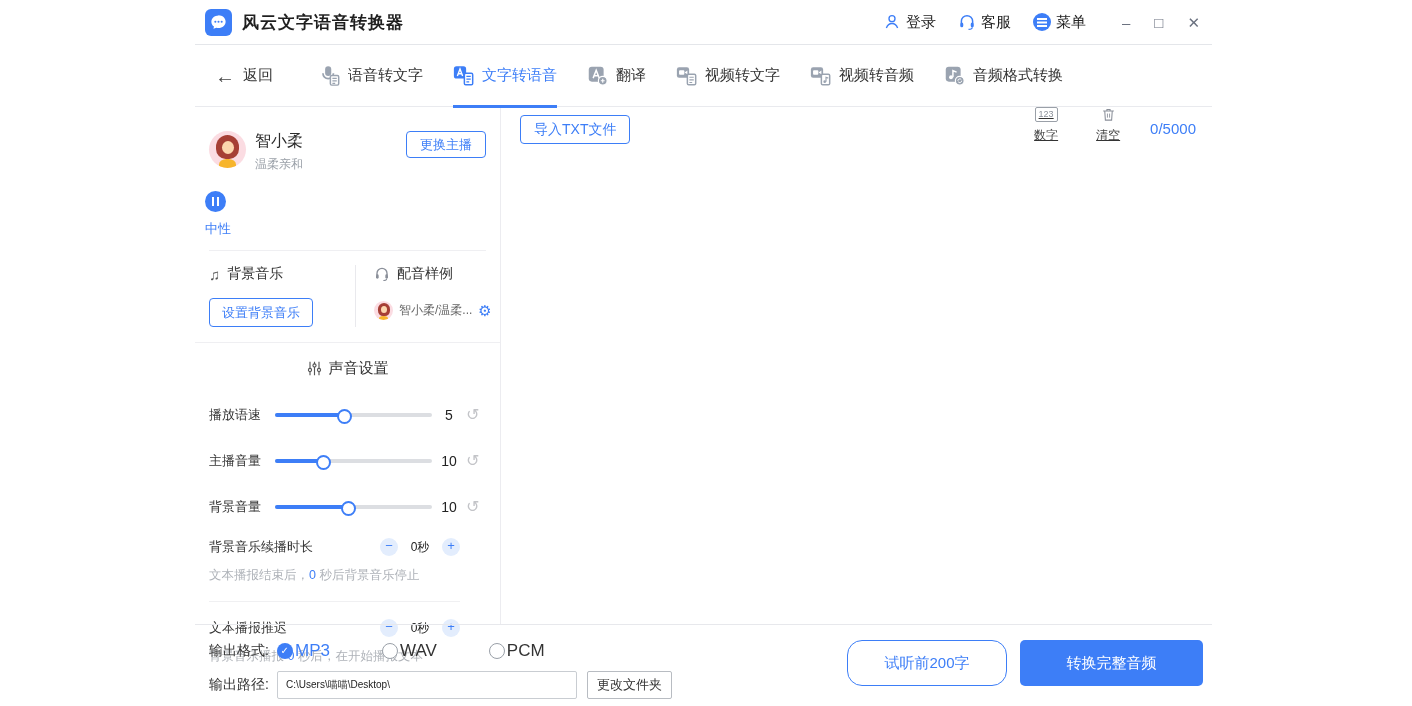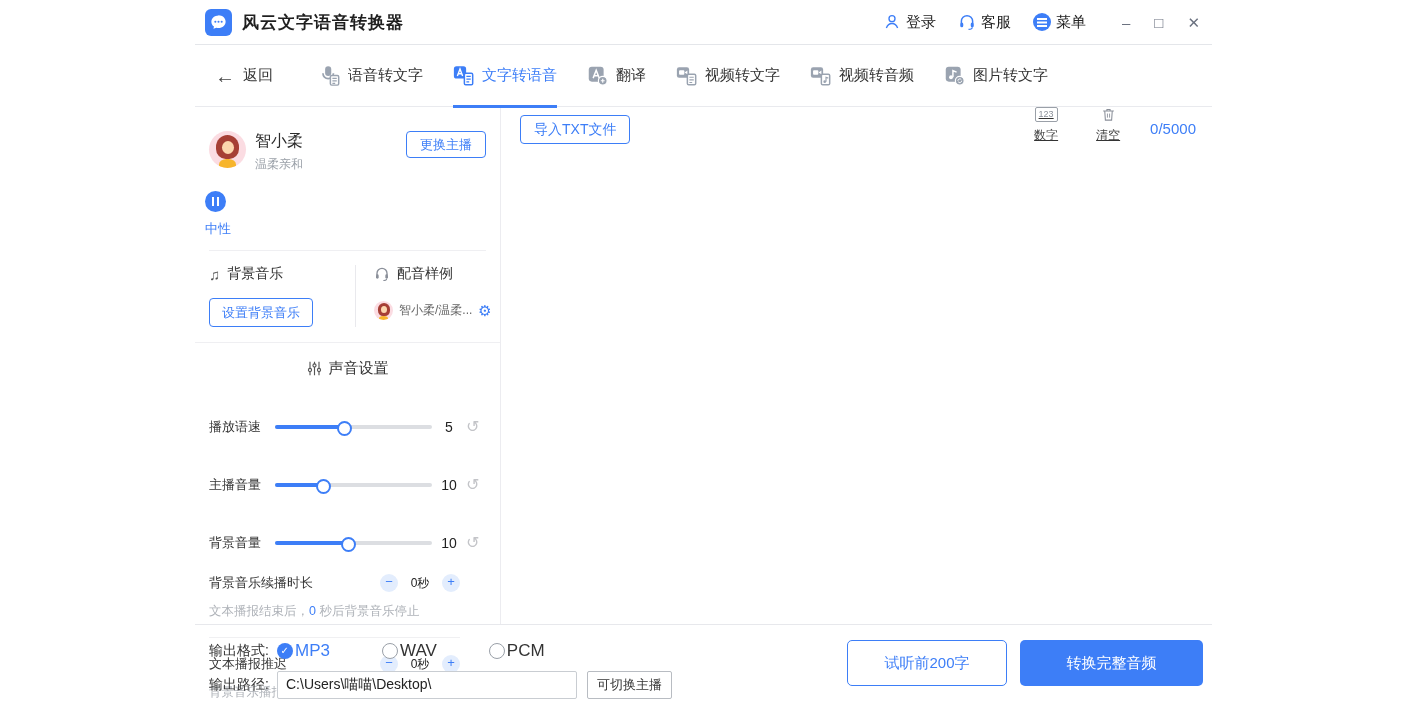--- a/index.html
+++ b/index.html
@@ -70,21 +70,21 @@
     border-radius:4px; color:#3D7EF7; font-size:13px; cursor:pointer; }
   .samplerow { display:flex; align-items:center; gap:6px; margin-top:18px; }
   .samplename { font-size:12px; color:#666; }
   .gearchar { font-size:15px; color:#3D7EF7; cursor:pointer; line-height:1; }
   .bgm-bottom { border-top:1px solid #efeff2; margin-top:15px; }
 
   
   .soundsec { padding:16px 14px 0 14px; }
   .soundtitle { display:flex; align-items:center; justify-content:center; gap:7px;
     font-size:15px; color:#333; font-weight:500; }
-  .sliderrow { display:flex; align-items:center; margin-top:40px; }
+  .sliderrow { display:flex; align-items:center; margin-top:28px; }
   .sliderrow:first-of-type { margin-top:26px; }
   .sl-label { width:64px; font-size:13px; color:#333; flex:none; }
   .track { position:relative; width:157px; height:4px; border-radius:2px; background:#dcdee2; flex:none; margin-left:2px; }
   .fill { position:relative; height:4px; border-radius:2px; background:#3D7EF7; }
   .fill::after { content:""; position:absolute; right:-6px; top:-4.5px; width:11px; height:11px;
     border-radius:50%; background:#fff; border:2px solid #3D7EF7; }
   .sl-val { width:34px; text-align:center; font-size:14px; color:#222; }
   .resetchar { font-size:16px; color:#c3c4c8; cursor:pointer; line-height:1; transform:scaleX(-1); display:inline-block; }
 
   
@@ -116,25 +116,25 @@
   .bottombar { position:relative; height:69px; border-top:1px solid #e7e8ec; padding:12px 0 0 14px; }
   .outrow { display:flex; align-items:center; height:28px; }
   .outrow + .outrow { margin-top:6px; }
   .outlabel { font-size:14px; color:#333; width:68px; flex:none; }
   .radio { display:flex; align-items:center; gap:2px; margin-right:52px; cursor:pointer; font-size:17px; color:#333; }
   .rdot { width:16px; height:16px; border-radius:50%; border:1px solid #9aa0a8; background:#fff; }
   .radio.checked { color:#3D7EF7; }
   .radio.checked .rdot { border:none; background:#3D7EF7; position:relative; }
   .radio.checked .rdot::after { content:"✓"; position:absolute; left:3.5px; top:1.5px; color:#fff; font-size:10px; }
   .pathinput { width:300px; height:28px; border:1px solid #c9cdd2; border-radius:2px; padding:0 8px;
-    font-size:14px; color:#222; font-family:inherit; }
+    font-size:10px; color:#222; font-family:inherit; }
   .folderbtn { height:28px; margin-left:10px; padding:0 9px; background:#fff; border:1px solid #b8bcc2;
     border-radius:2px; font-size:13px; color:#333; cursor:pointer; }
   .actionbtns { position:absolute; right:9px; top:15px; display:flex; gap:13px; }
-  .previewbtn { width:160px; height:46px; background:#fff; border:1px solid #3D7EF7; border-radius:5px;
+  .previewbtn { width:160px; height:46px; background:#fff; border:1px solid #3D7EF7; border-radius:15px;
     color:#3D7EF7; font-size:15px; cursor:pointer; }
   .convertbtn { width:183px; height:46px; background:#3D7EF7; border:none; border-radius:5px;
     color:#fff; font-size:15px; cursor:pointer; }
 
   .ticn svg, .icn svg { display:block; }
 </style>
 </head>
 <body>
 
 <div class="app">
@@ -255,21 +255,21 @@
     <div class="tab">
       <span class="ticn">
           <svg width="21" height="21" viewBox="0 0 24 24">
             <rect x="2" y="2" width="17" height="17" rx="3.5" fill="currentColor"></rect>
             <circle cx="8" cy="14" r="2.2" fill="#fff"></circle>
             <path d="M10.2 14V6.5l4.2 1.6" fill="none" stroke="#fff" stroke-width="1.7"></path>
             <circle cx="18" cy="18" r="5" fill="currentColor" stroke="#fff" stroke-width="1.3"></circle>
             <path d="M15.8 18a2.2 2.2 0 0 1 4-1.2M20.2 18a2.2 2.2 0 0 1-4 1.2" fill="none" stroke="#fff" stroke-width="1.1"></path>
           </svg>
         </span>
-      <span>图片转文字</span>
+      <span>音频格式转换</span>
     </div>
   </div>
 
   <div class="main">
 
     <div class="leftpane">
 
       <div class="hostcard">
         <div class="hostrow">
           <div class="avatar">
@@ -418,20 +418,20 @@
         <span>WAV</span>
       </div>
       <div class="radio">
         <span class="rdot"></span>
         <span>PCM</span>
       </div>
     </div>
     <div class="outrow">
       <span class="outlabel">输出路径:</span>
       <input class="pathinput" type="text" value="C:\Users\喵喵\Desktop\" style="">
-      <button class="folderbtn">可切换主播</button>
+      <button class="folderbtn">更改文件夹</button>
     </div>
     <div class="actionbtns">
       <button class="previewbtn">试听前200字</button>
       <button class="convertbtn">转换完整音频</button>
     </div>
   </div>
 </div>
 
 </body></html>

